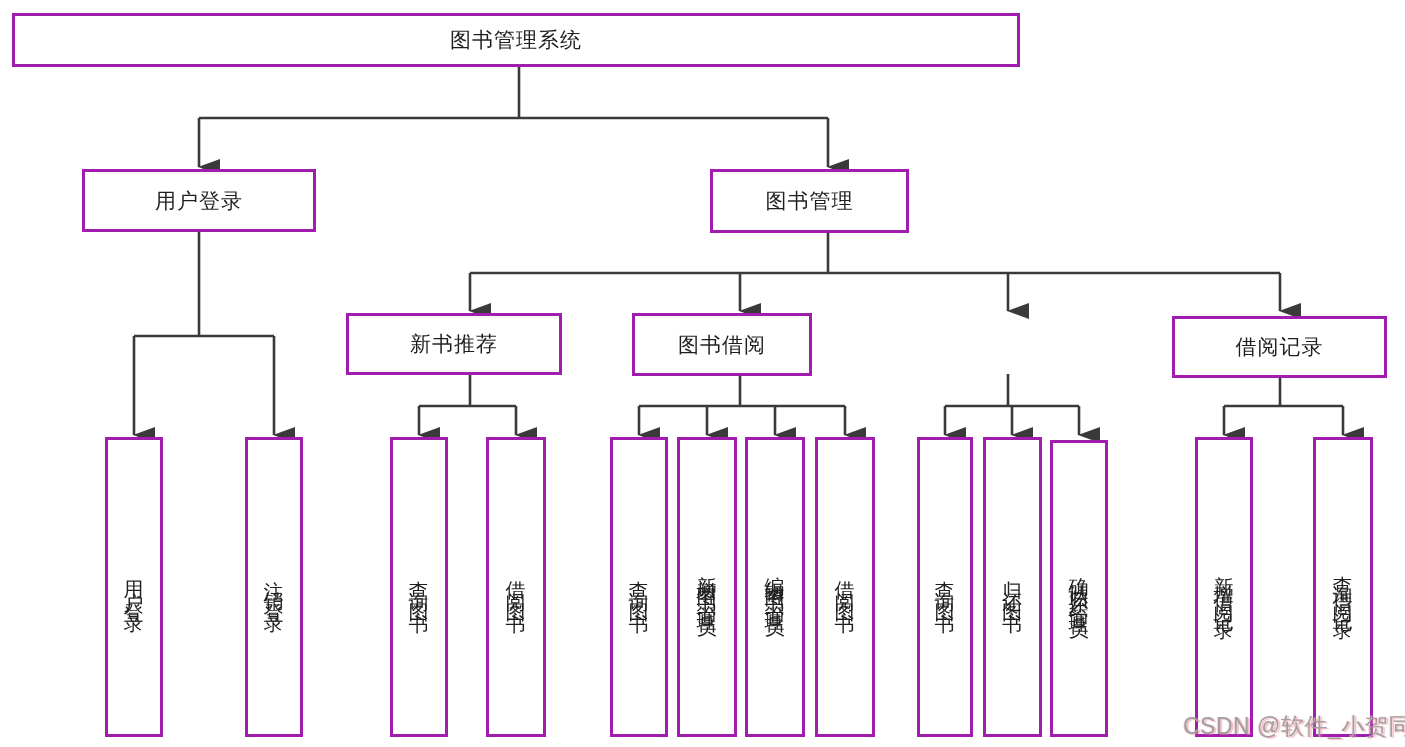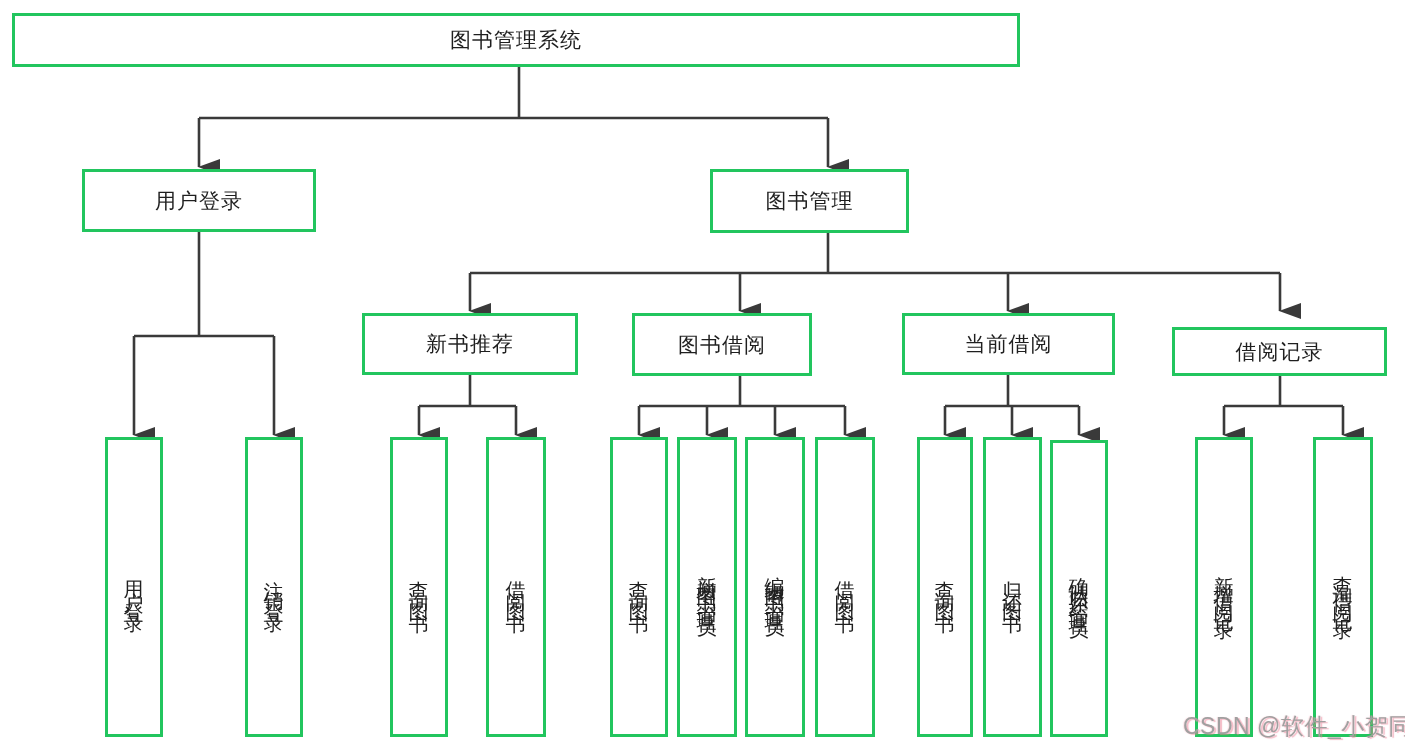--- a/index.html
+++ b/index.html
@@ -12,21 +12,21 @@
     overflow: hidden;
   }
   #connectors {
     position: absolute;
     left: 0; top: 0;
     width: 1405px; height: 747px;
   }
   .node {
     position: absolute;
     box-sizing: border-box;
-    border: 3px solid #22c55e;
+    border: 3px solid #a21caf;
     background: #ffffff;
     display: flex;
     align-items: center;
     justify-content: center;
     color: #1f1f1f;
   }
   .node.h span {
     font-size: 21px;
     letter-spacing: 1px;
     white-space: nowrap;
@@ -110,30 +110,27 @@
     <span>图书管理系统</span>
   </div>
 
   <div class="node h" style="left:82px; top:169px; width:234px; height:63px">
     <span>用户登录</span>
   </div>
   <div class="node h" style="left:710px; top:169px; width:199px; height:64px">
     <span>图书管理</span>
   </div>
 
-  <div class="node h" style="left:362px; top:313px; width:216px; height:62px">
+  <div class="node h" style="left:346px; top:313px; width:216px; height:62px">
     <span>新书推荐</span>
   </div>
   <div class="node h" style="left:632px; top:313px; width:180px; height:63px">
     <span>图书借阅</span>
   </div>
-  <div class="node h" style="left:902px; top:313px; width:213px; height:62px">
-    <span>当前借阅</span>
-  </div>
-  <div class="node h" style="left:1172px; top:327px; width:215px; height:49px">
+  <div class="node h" style="left:1172px; top:316px; width:215px; height:62px">
     <span>借阅记录</span>
   </div>
 
   <div class="node v" style="left:105px; top:437px; width:58px; height:300px">
     <span>用户登录</span>
   </div>
   <div class="node v" style="left:245px; top:437px; width:58px; height:300px">
     <span>注销登录</span>
   </div>
 

